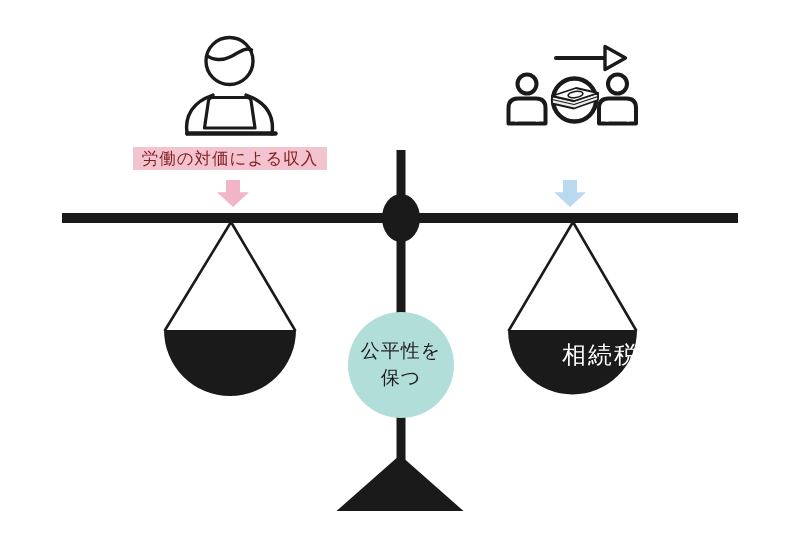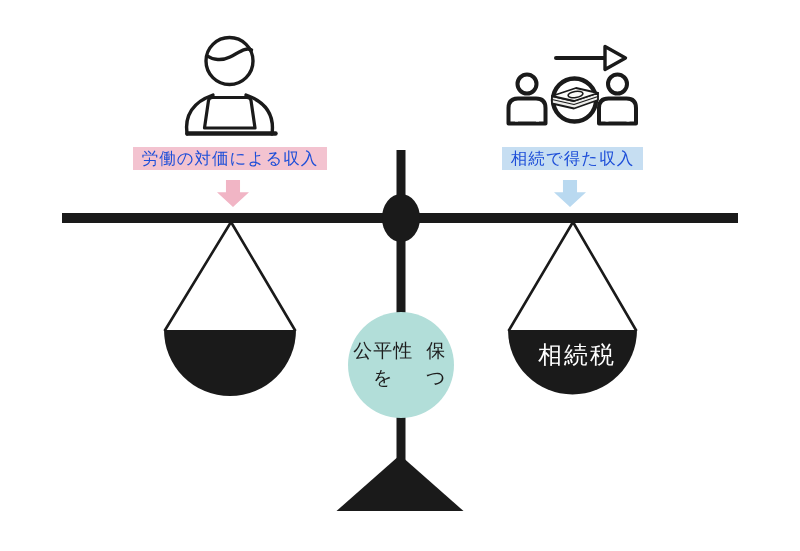--- a/index.html
+++ b/index.html
@@ -6,39 +6,39 @@
   .stage{
     position:relative;width:800px;height:551px;background:#fff;overflow:hidden;
     font-family:"Liberation Sans","DejaVu Sans",sans-serif;color:#1a1a1a;
   }
   .stage svg{position:absolute;left:0;top:0;}
   .ink{fill:var(--ink);}
   .ink-line{stroke:var(--ink);fill:none;}
   .abs{position:absolute;}
   .tag{
     height:23px;line-height:23px;text-align:center;font-size:16.5px;
-    letter-spacing:1px;color:#1d4ed8;white-space:nowrap;
+    letter-spacing:1px;color:#7f1d1d;white-space:nowrap;
   }
   .tag-left{left:133px;top:147px;width:194px;background:var(--pink-bg);}
   .tag-right{left:502px;top:147px;width:141px;background:var(--blue-bg);}
   .down-arrow{
     width:32px;height:27px;top:180px;
     clip-path:polygon(28% 0,72% 0,72% 45%,100% 45%,50% 100%,0 45%,28% 45%);
   }
   .down-arrow.pink{left:217px;background:var(--pink-arrow);}
   .down-arrow.blue{left:554px;background:var(--blue-arrow);}
   .pan-label{
     top:340px;width:130px;height:30px;line-height:30px;text-align:center;
     color:#ffffff;font-size:24px;letter-spacing:2px;white-space:nowrap;
   }
   .pan-label.left{left:164px;}
-  .pan-label.right{left:512px;}
+  .pan-label.right{left:536px;}
   .fairness{
     left:348px;top:312px;width:106px;height:106px;border-radius:50%;
-    background:var(--teal);display:flex;
+    background:var(--teal);display:flex;flex-direction:column;
     align-items:center;justify-content:center;font-size:19px;line-height:1.42;
     letter-spacing:1px;color:#1e1e1e;text-align:center;
   }
 </style>
 </head>
 <body>
 
 <div class="stage">
 
   <svg width="800" height="551" viewBox="0 0 800 551">
@@ -86,21 +86,20 @@
       <path class="ink" d="M 164 330 A 66 66 0 0 0 296 330 Z"></path>
 
       <path class="ink-line" stroke-width="2.6" d="M 573 222 L 508.5 331 M 573 222 L 636.5 331"></path>
       <path class="ink" d="M 508 330 A 64.5 64.5 0 0 0 637 330 Z"></path>
 
       <polygon class="ink" points="400,455 336.5,511 463.5,511"></polygon>
     </g>
   </svg>
 
   <div class="abs tag tag-left">労働の対価による収入</div>
-  <div class="abs tag tag-right">相続で得た収入</div>
 
   <div class="abs down-arrow pink"></div>
   <div class="abs down-arrow blue"></div>
 
   <div class="abs pan-label right">相続税</div>
 
   <div class="abs fairness">
     <span>公平性を</span>
     <span>保つ</span>
   </div>

